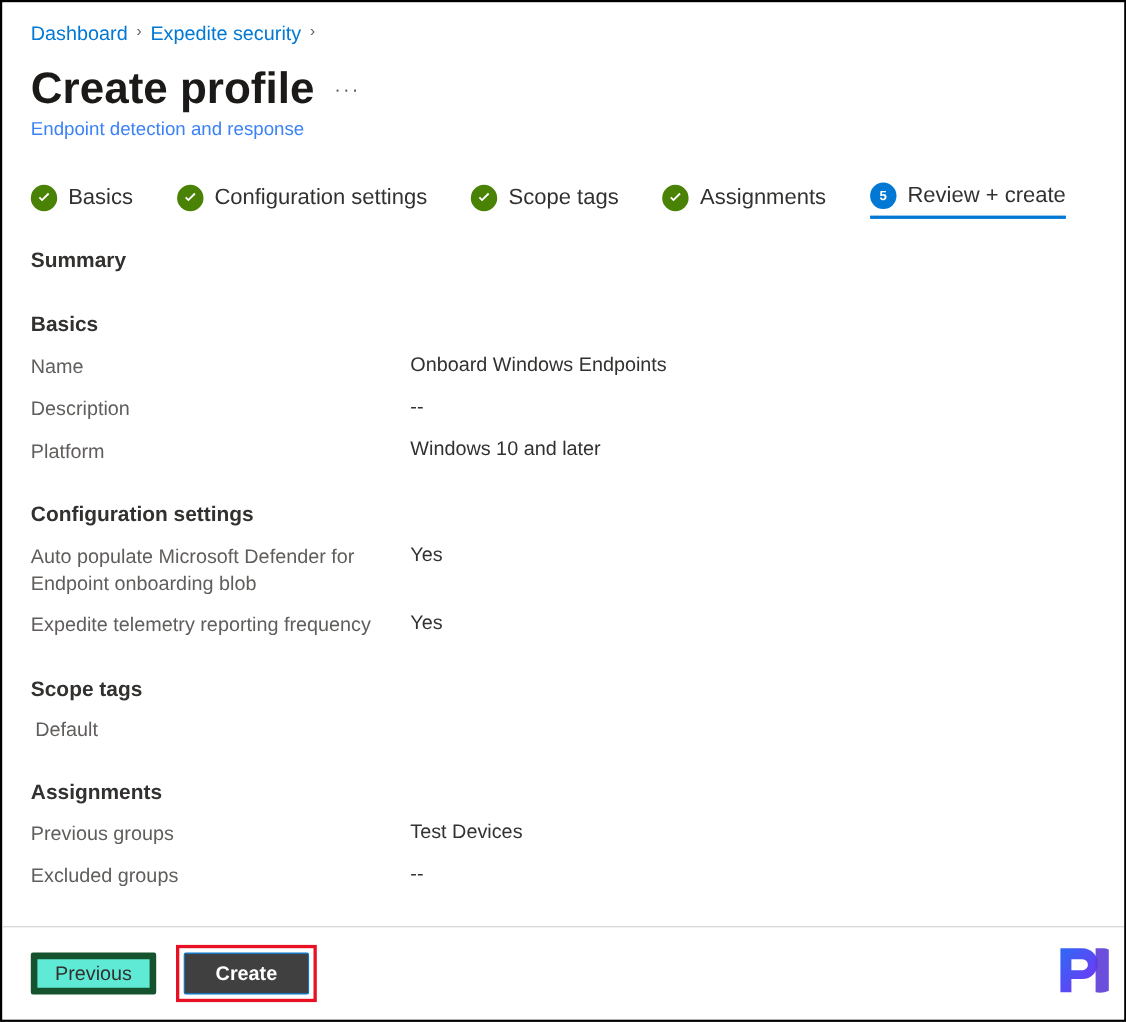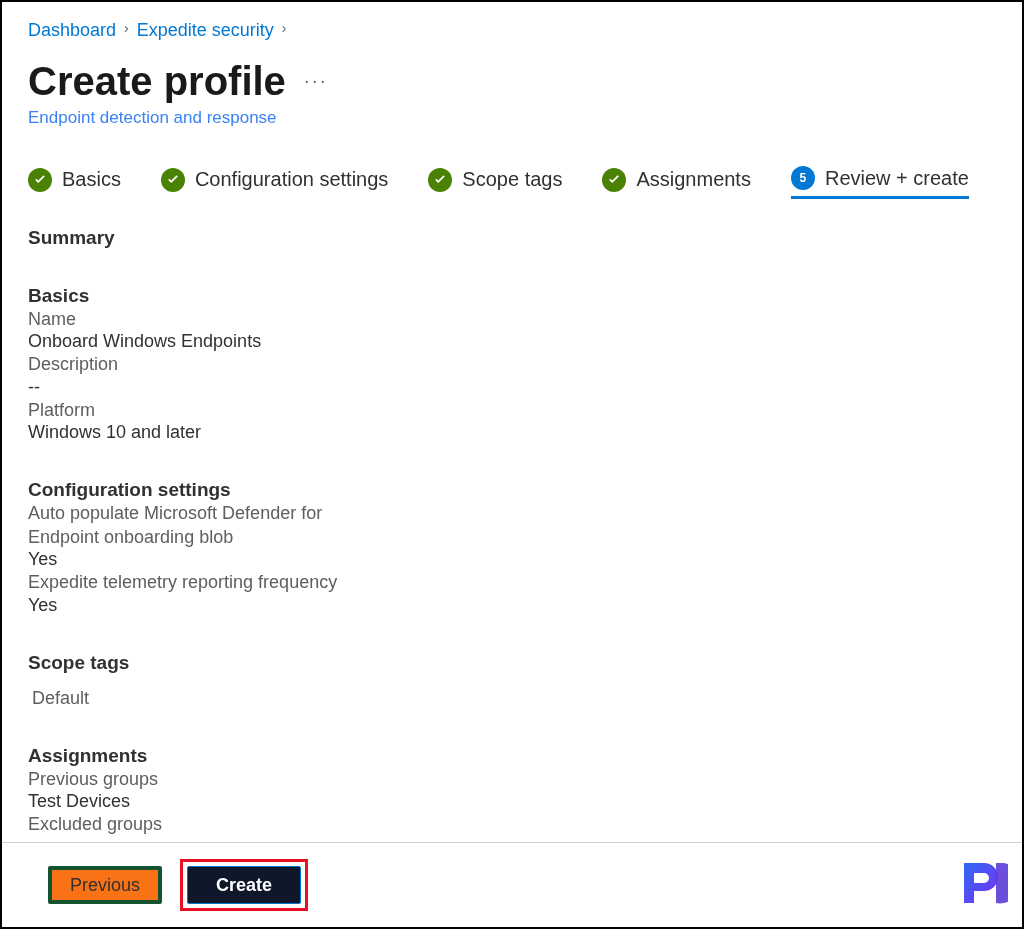--- a/index.html
+++ b/index.html
@@ -19,30 +19,30 @@
   .steps { display: flex; align-items: center; gap: 40px; margin-top: 38px; }
   .step { display: flex; align-items: center; gap: 10px; font-size: 20px; color: #323130; cursor: pointer; padding-bottom: 6px; }
   .step .circle { width: 24px; height: 24px; border-radius: 50%; display: inline-flex; align-items: center; justify-content: center; flex-shrink: 0; }
   .circle.done { background: #498205; }
   .circle.done svg { width: 14px; height: 14px; }
   .circle.current { background: #0078d4; color: #fff; font-size: 12px; font-weight: 600; }
   .step.active { border-bottom: 3px solid #0078d4; color: #323130; }
   
   .summary-title { font-size: 19px; font-weight: 600; margin-top: 28px; }
   .section-title { font-size: 19px; font-weight: 600; margin-top: 36px; }
-  .kv { display: flex; font-size: 18px; color: #605e5c; flex-direction: column; }
+  .kv { display: flex; margin-top: 14px; font-size: 18px; color: #605e5c; }
   .kv .k { width: 345px; flex-shrink: 0; line-height: 1.35; }
   .kv .v { color: #323130; }
   .tag-line { margin-top: 14px; font-size: 18px; color: #605e5c; padding-left: 4px; }
   
   .footer-sep { position: absolute; left: 0; right: 0; bottom: 84px; border-top: 1px solid #d2d0ce; }
   .footer { position: absolute; left: 0; right: 0; bottom: 0; height: 84px; display: flex; align-items: center; padding-left: 26px; gap: 18px; }
   .btn { height: 38px; min-width: 114px; font-size: 18px; border-radius: 2px; cursor: pointer; }
-  .btn.secondary { background: #f97316; border: 4px solid #14532d; color: #323130; margin-left: 20px; }
-  .btn.primary { background: #0f172a; border: 1px solid #0078d4; color: #fff; font-weight: 600; }
+  .btn.secondary { background: #5eead4; border: 6px solid #14532d; color: #323130; }
+  .btn.primary { background: #404040; border: 1px solid #0078d4; color: #fff; font-weight: 600; }
   .highlight-box { border: 3px solid #e81123; padding: 4px; display: inline-flex; }
   
   .logo { position: absolute; right: 14px; bottom: 14px; }
 </style>
 </head>
 <body>
 
 <div class="frame">
   <div class="content">
 

